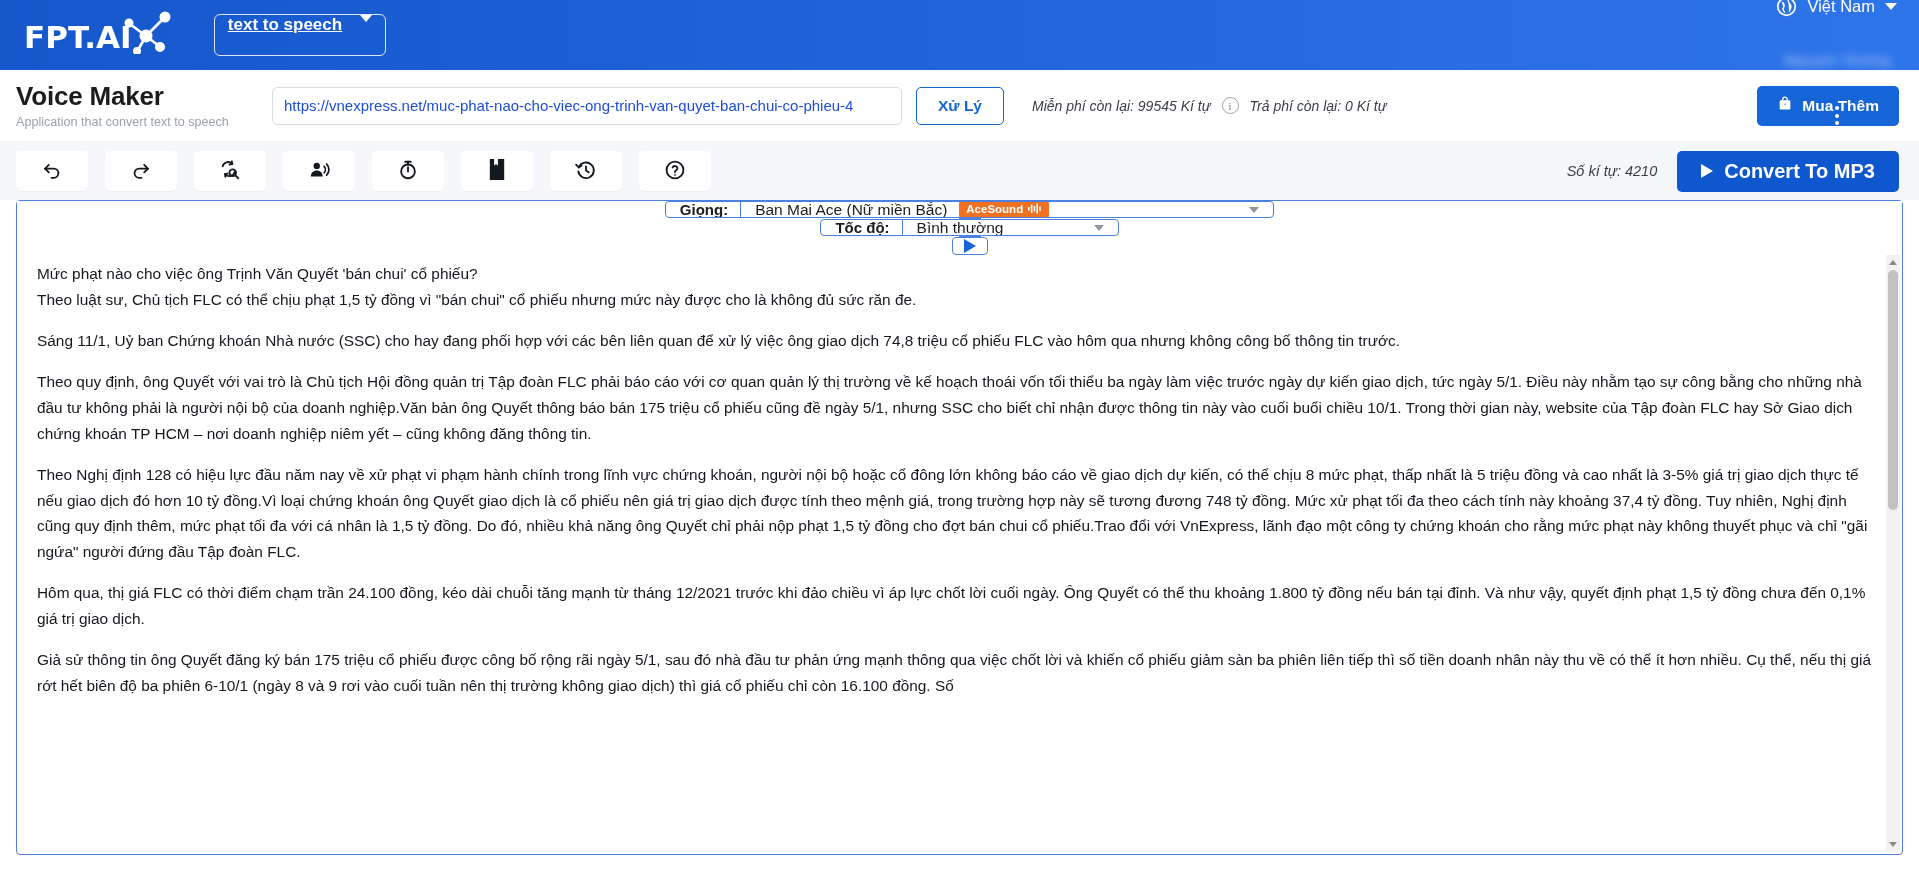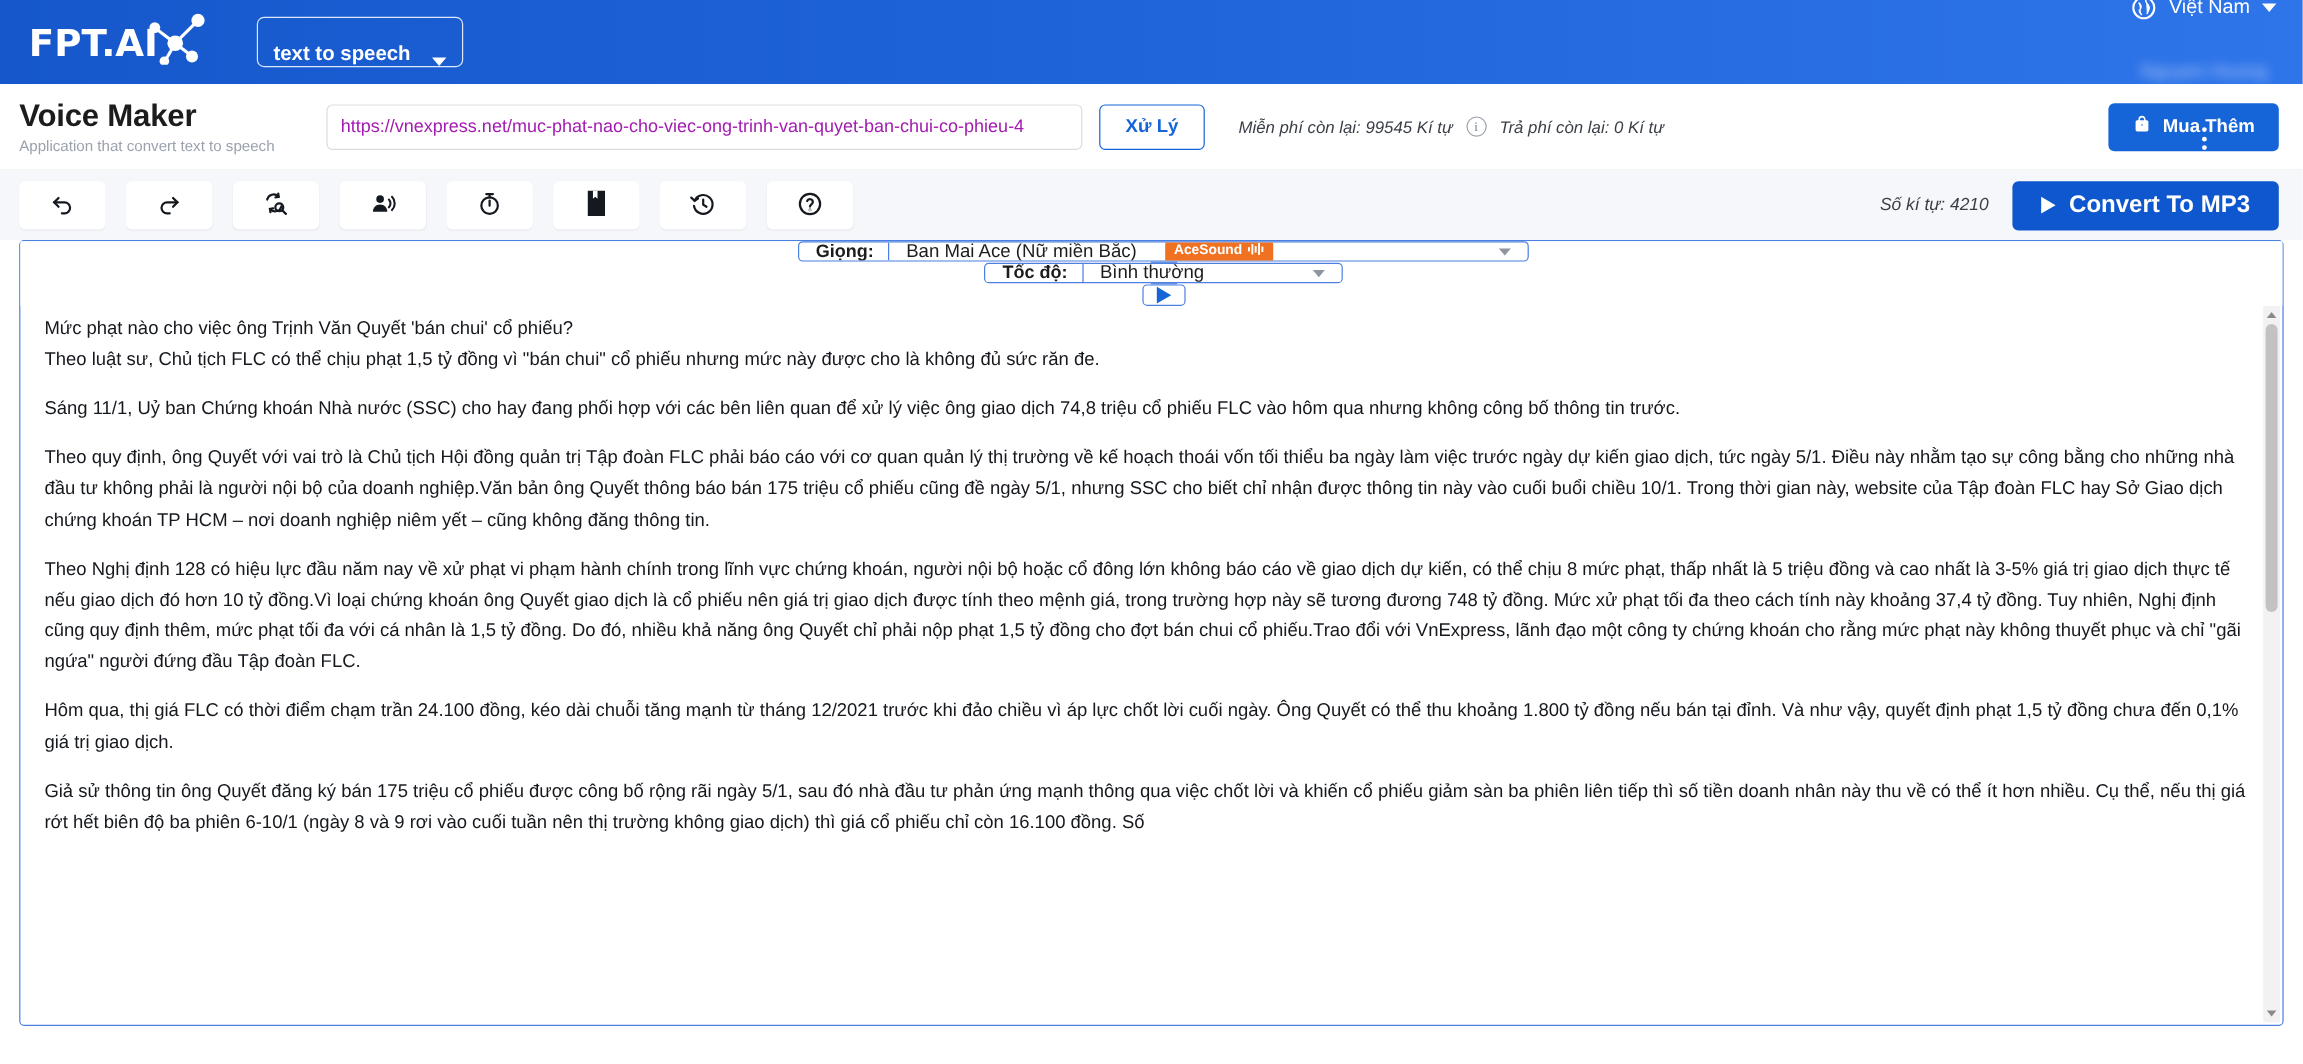--- a/index.html
+++ b/index.html
@@ -37,28 +37,29 @@
   }
   .logo-mol { position: absolute; right: -6px; top: -3px; }
 
   .product-select {
     margin-left: 40px;
     border: 1.6px solid rgba(255,255,255,0.85);
     border-radius: 6px;
     height: 42px;
     min-width: 172px;
     display: flex;
-    align-items: flex-end;
+    align-items: flex-start;
     justify-content: center;
     gap: 18px;
     padding: 0 6px;
     color: #fff;
     font-size: 17px;
     font-weight: bold;
     cursor: pointer;
+    text-decoration: underline;
   }
   .caret-down {
     width: 0; height: 0;
     border-left: 6px solid transparent;
     border-right: 6px solid transparent;
     border-top: 7px solid #ffffff;
   }
 
   .topbar-right {
     margin-left: auto;
@@ -104,21 +105,21 @@
     line-height: 1.08; margin: 0;
     letter-spacing: -0.2px;
   }
   .app-sub {
     font-size: 12.6px; color: #9aa2ad; margin-top: 5px;
   }
   .url-input {
     width: 630px; height: 38px;
     border: 1px solid #d9dde2; border-radius: 5px;
     padding: 0 11px;
-    font-size: 15px; color: #a21caf;
+    font-size: 15px; color: #1d4ed8;
     font-family: "Liberation Sans", sans-serif;
     outline: none; background: #fff;
   }
   .btn-process {
     margin-left: 14px;
     height: 38px; min-width: 88px;
     border: 1.5px solid #1565d8; border-radius: 5px;
     background: #fff; color: #1565d8;
     font-size: 15.5px; font-weight: bold;
     cursor: pointer;
@@ -226,21 +227,21 @@
   }
   .ctrl-value {
     display: flex; align-items: center;
     padding: 0 14px;
     font-size: 15.5px; color: #1c1c1c;
     gap: 9px;
     height: 100%;
     white-space: nowrap;
   }
   .voice-select { width: 532px; justify-content: space-between; }
-  .voice-select .left { display: flex; align-items: center; gap: 24px; }
+  .voice-select .left { display: flex; align-items: center; gap: 12px; }
   .speed-select { width: 215px; justify-content: space-between; }
   .badge-ace {
     background: #f07122; color: #fff;
     font-size: 11.5px; font-weight: bold;
     border-radius: 4px;
     padding: 2.5px 7px 3px 7px;
     display: flex; align-items: center; gap: 5px;
     line-height: 1;
   }
   .caret-gray {

